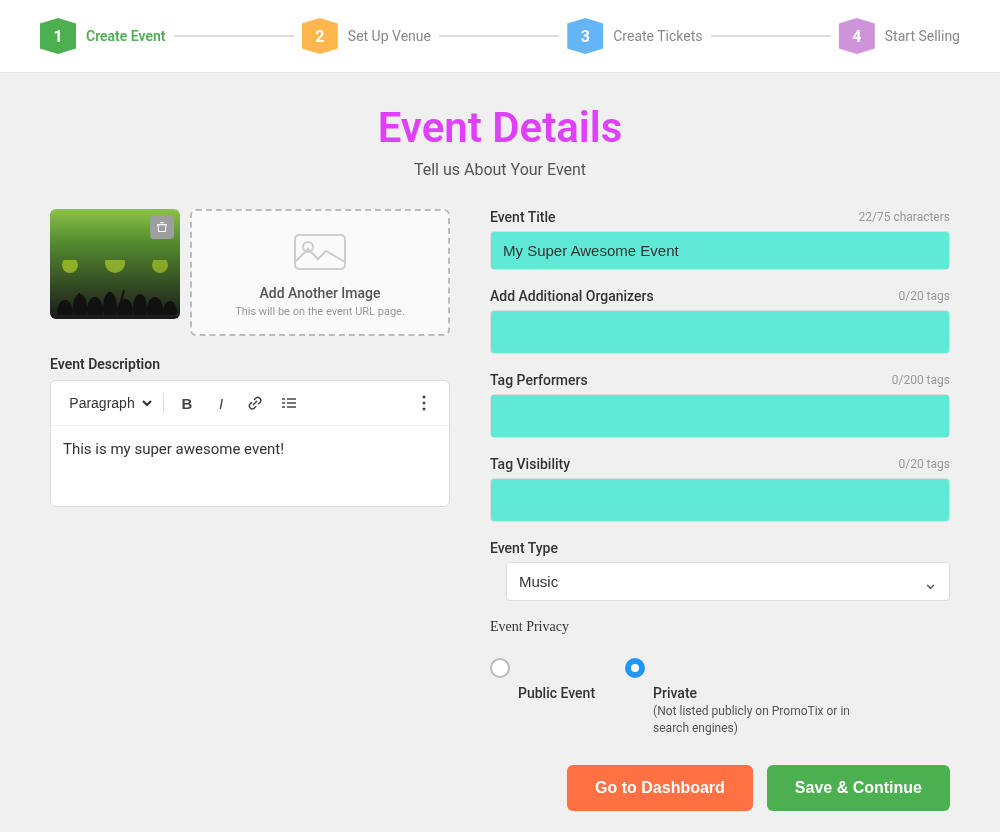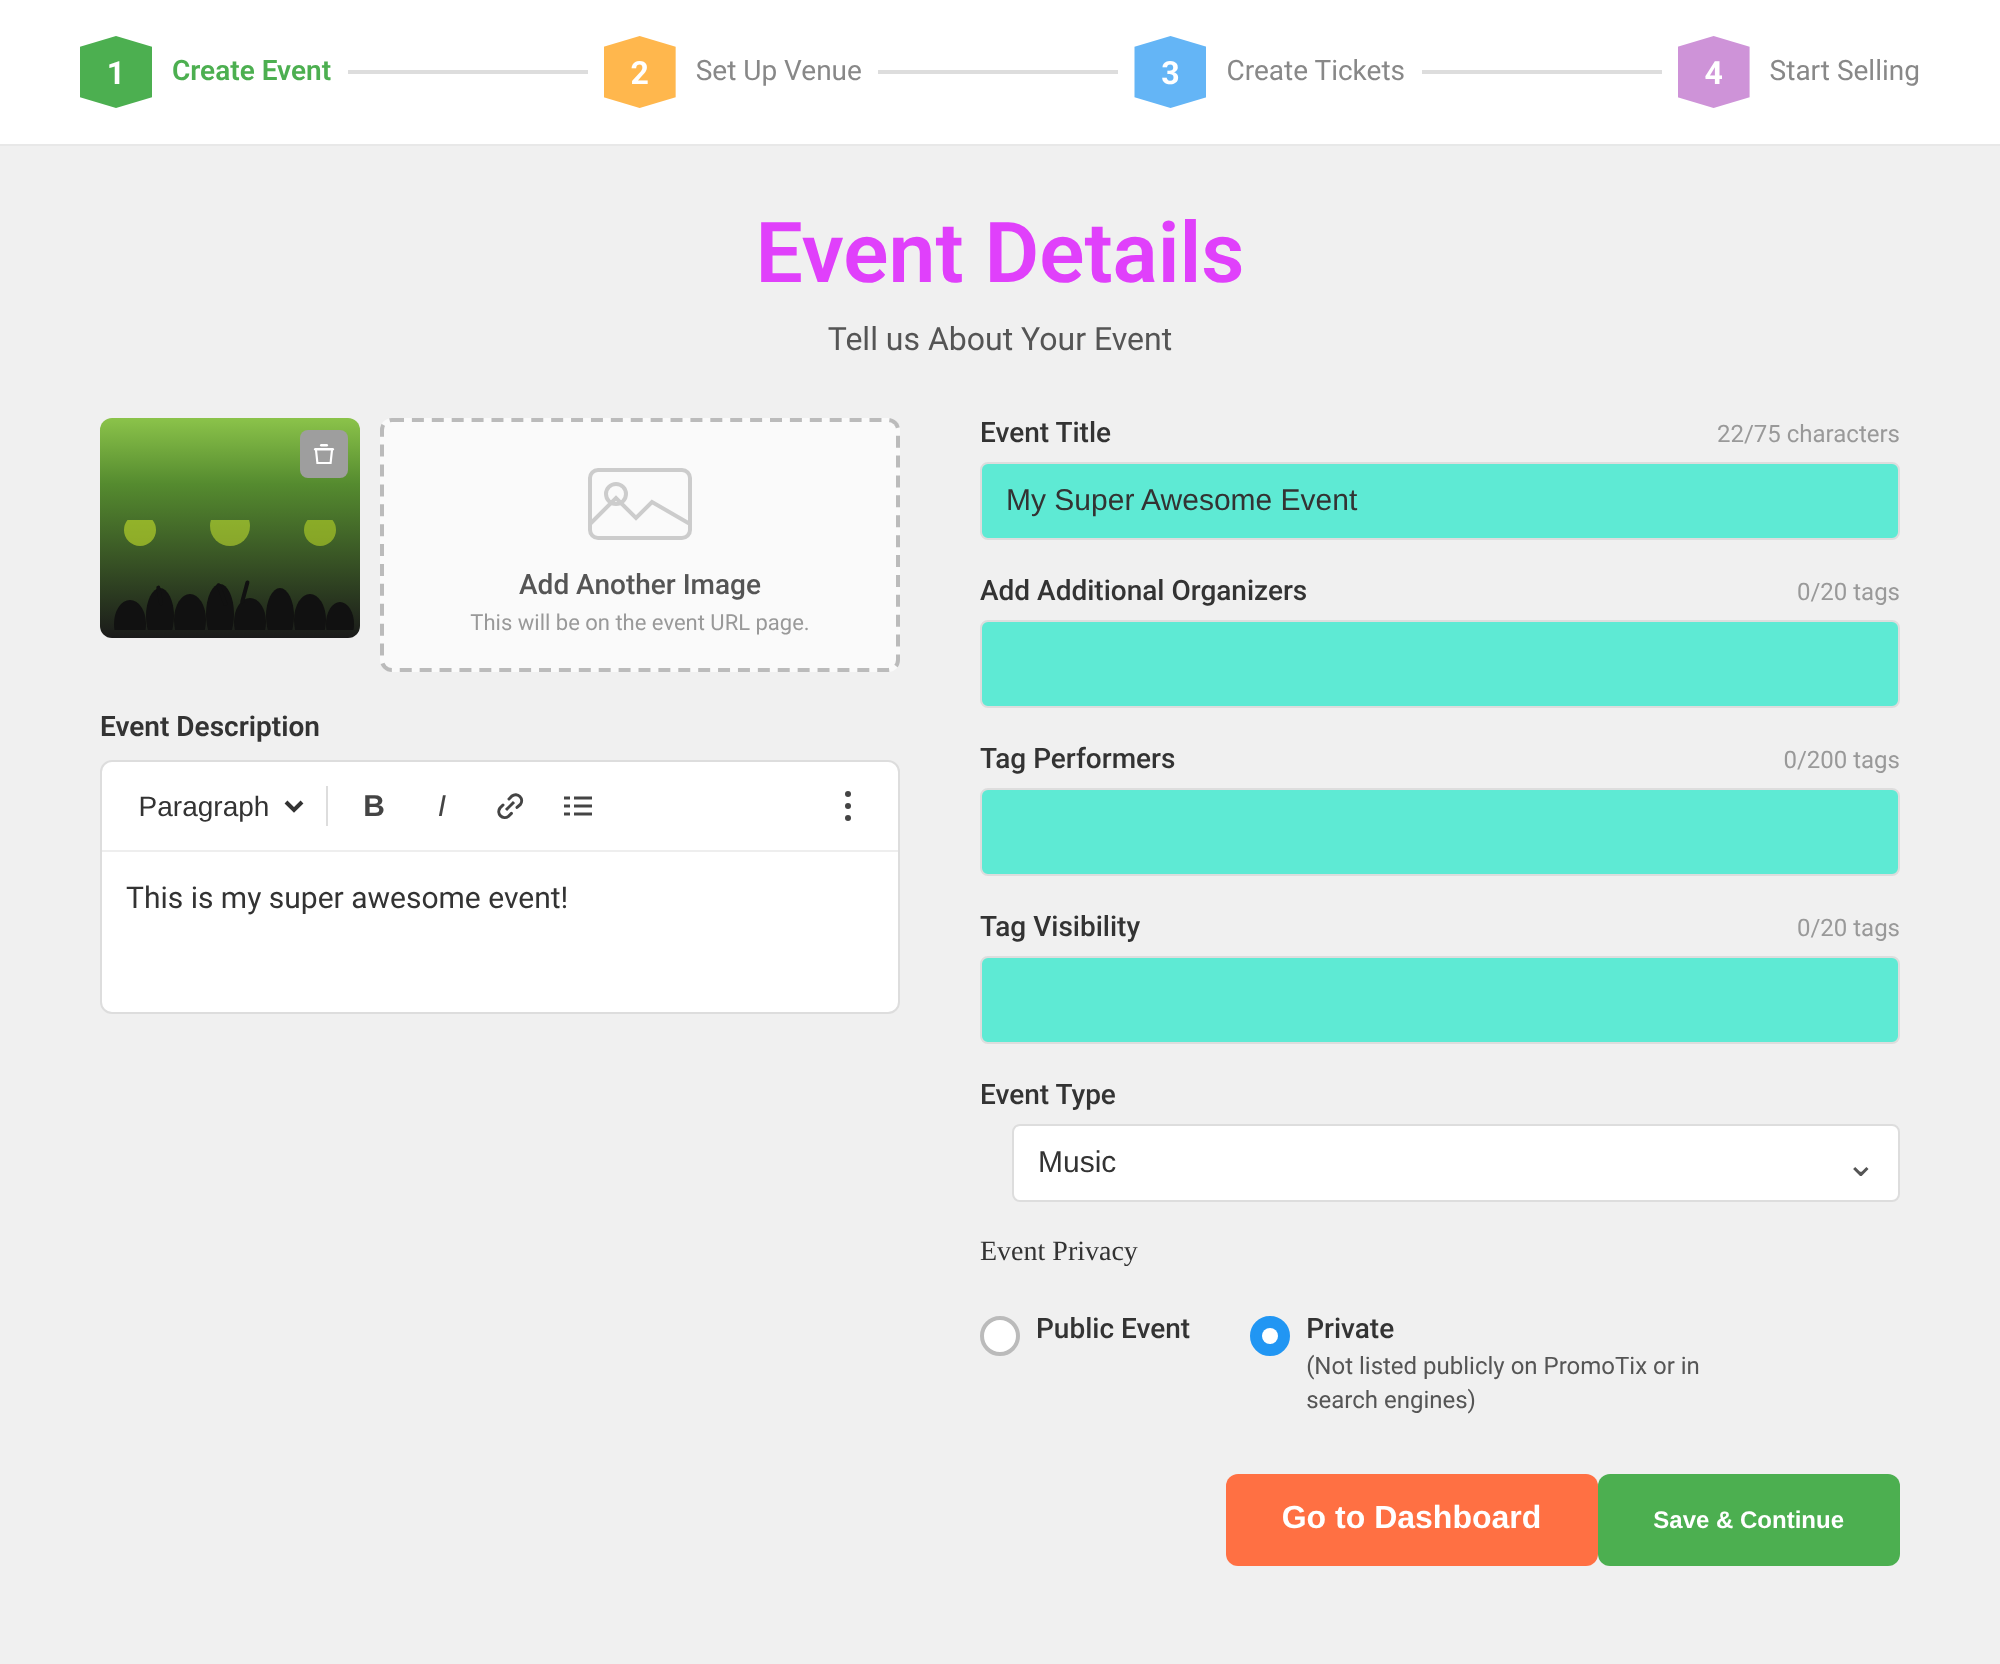--- a/index.html
+++ b/index.html
@@ -320,53 +320,55 @@
       border-radius: 50%;
       background: #fff;
     }
     .privacy-text {
       font-size: 14px;
       color: #333;
     }
     .privacy-text .privacy-name {
       display: block;
       font-weight: 500;
+      margin-top: 28px;
     }
     .privacy-text .privacy-desc {
       display: block;
       font-size: 12px;
       color: #555;
       margin-top: 2px;
       max-width: 200px;
       line-height: 1.4;
     }
 
     
     .bottom-buttons {
       display: flex;
       justify-content: flex-end;
+      gap: 14px;
       margin-top: 28px;
     }
     .btn-dashboard {
       background: #ff7043;
       color: #fff;
       border: none;
       padding: 14px 28px;
       border-radius: 6px;
       font-size: 16px;
       font-weight: 600;
       cursor: pointer;
     }
     .btn-continue {
       background: #4caf50;
       color: #fff;
       border: none;
       padding: 14px 28px;
       border-radius: 6px;
-      font-size: 12px;
+      font-size: 16px;
       font-weight: 600;
       cursor: pointer;
     }
   </style>
 </head>
 <body>
 
 <div class="stepper">
   <div class="step-wrapper">
     <div class="step-icon green">1</div>

